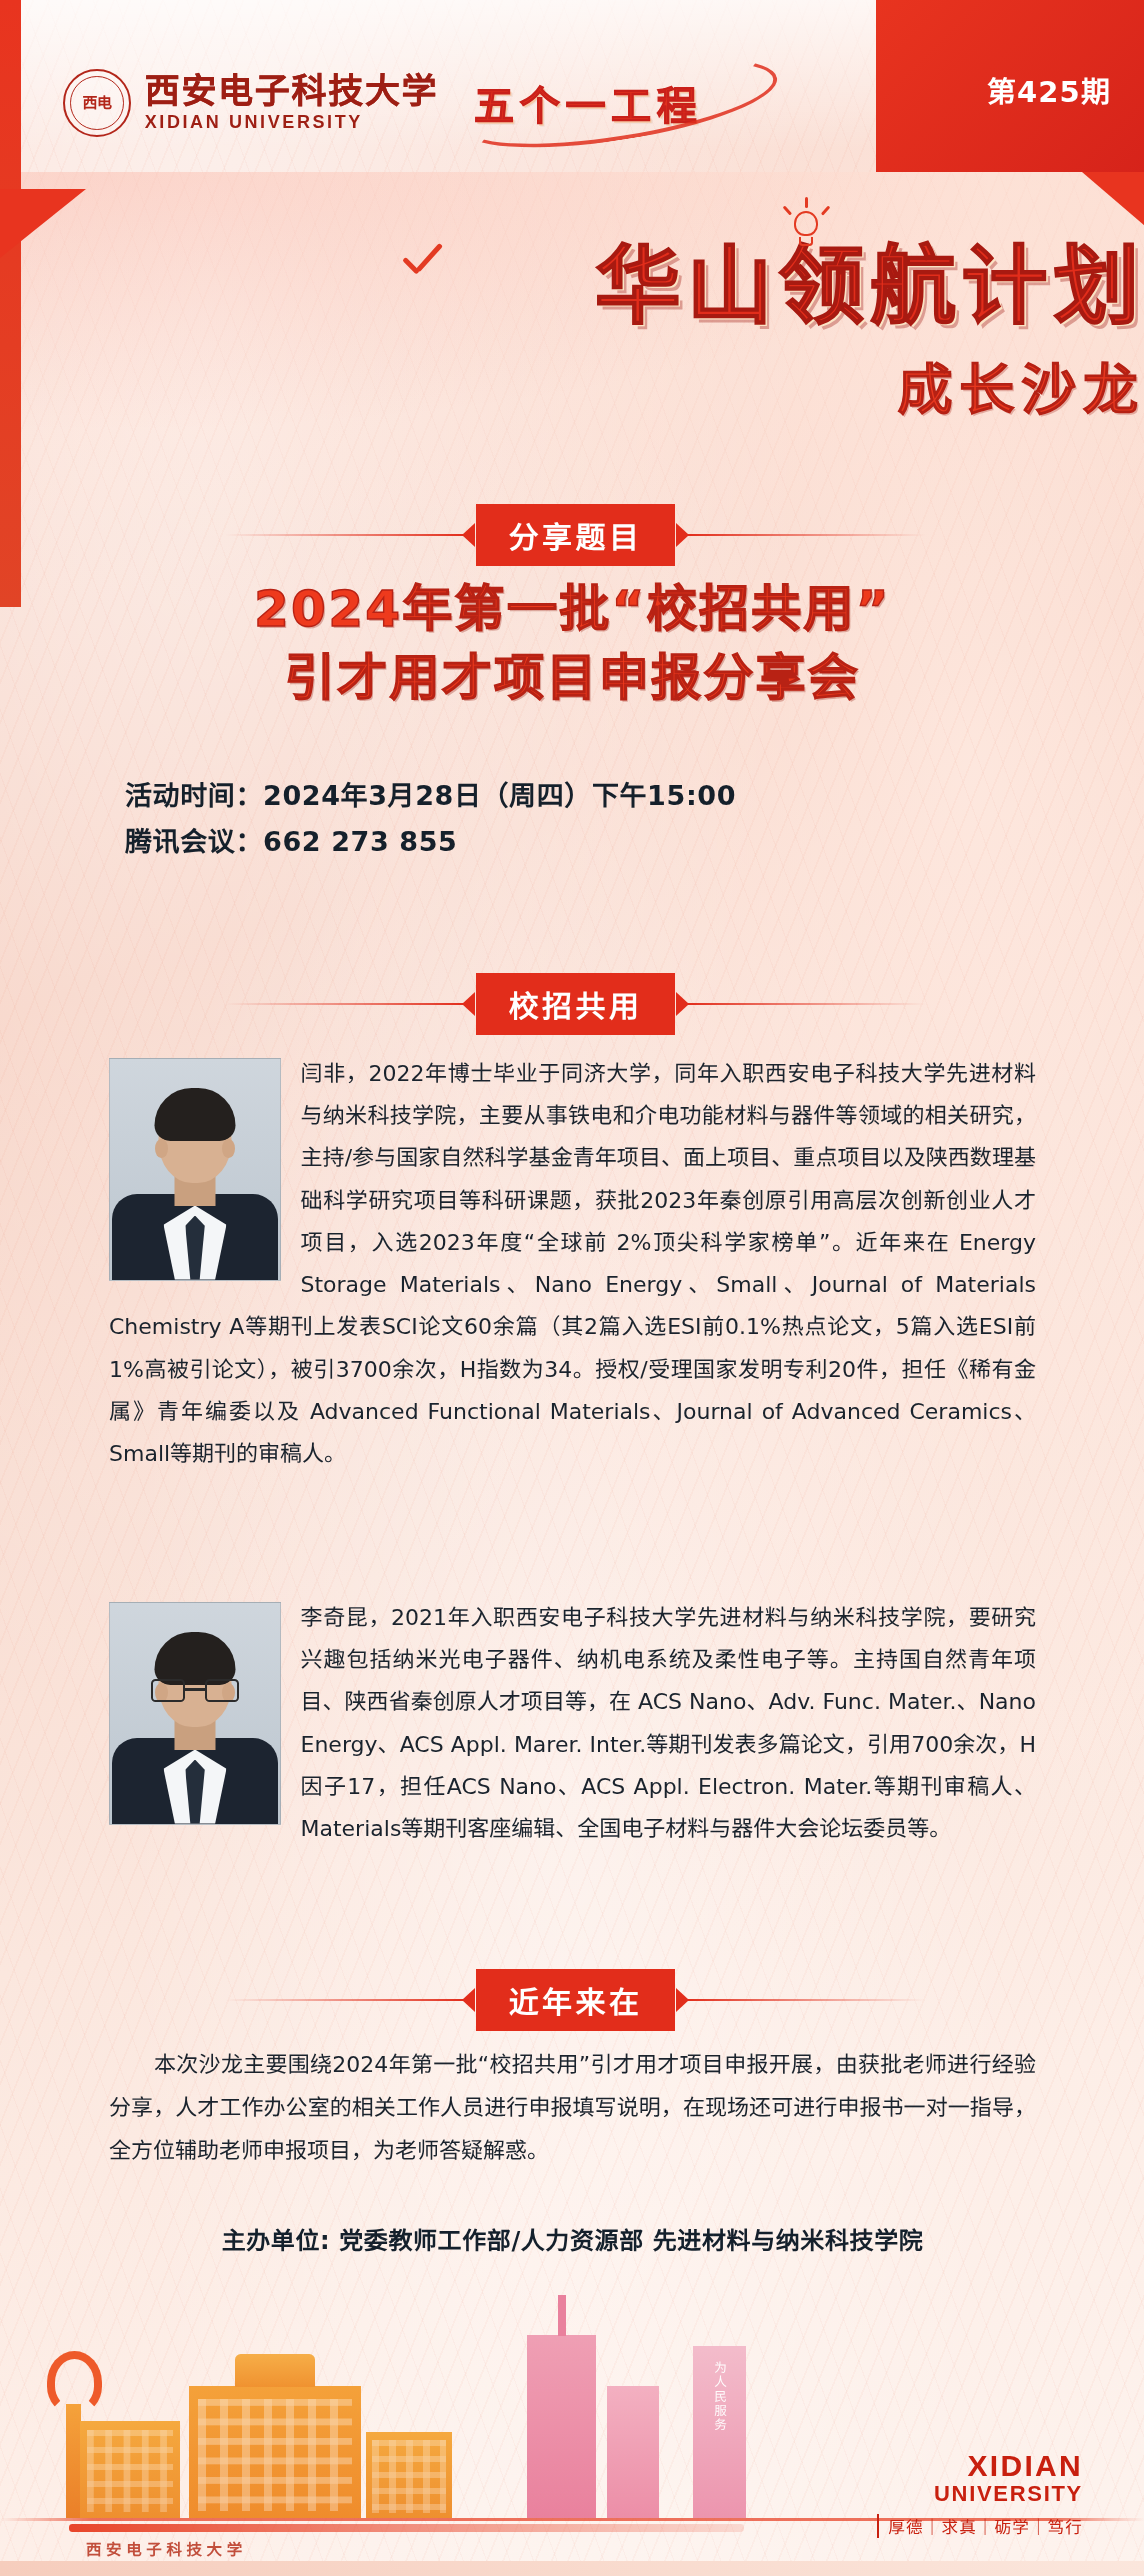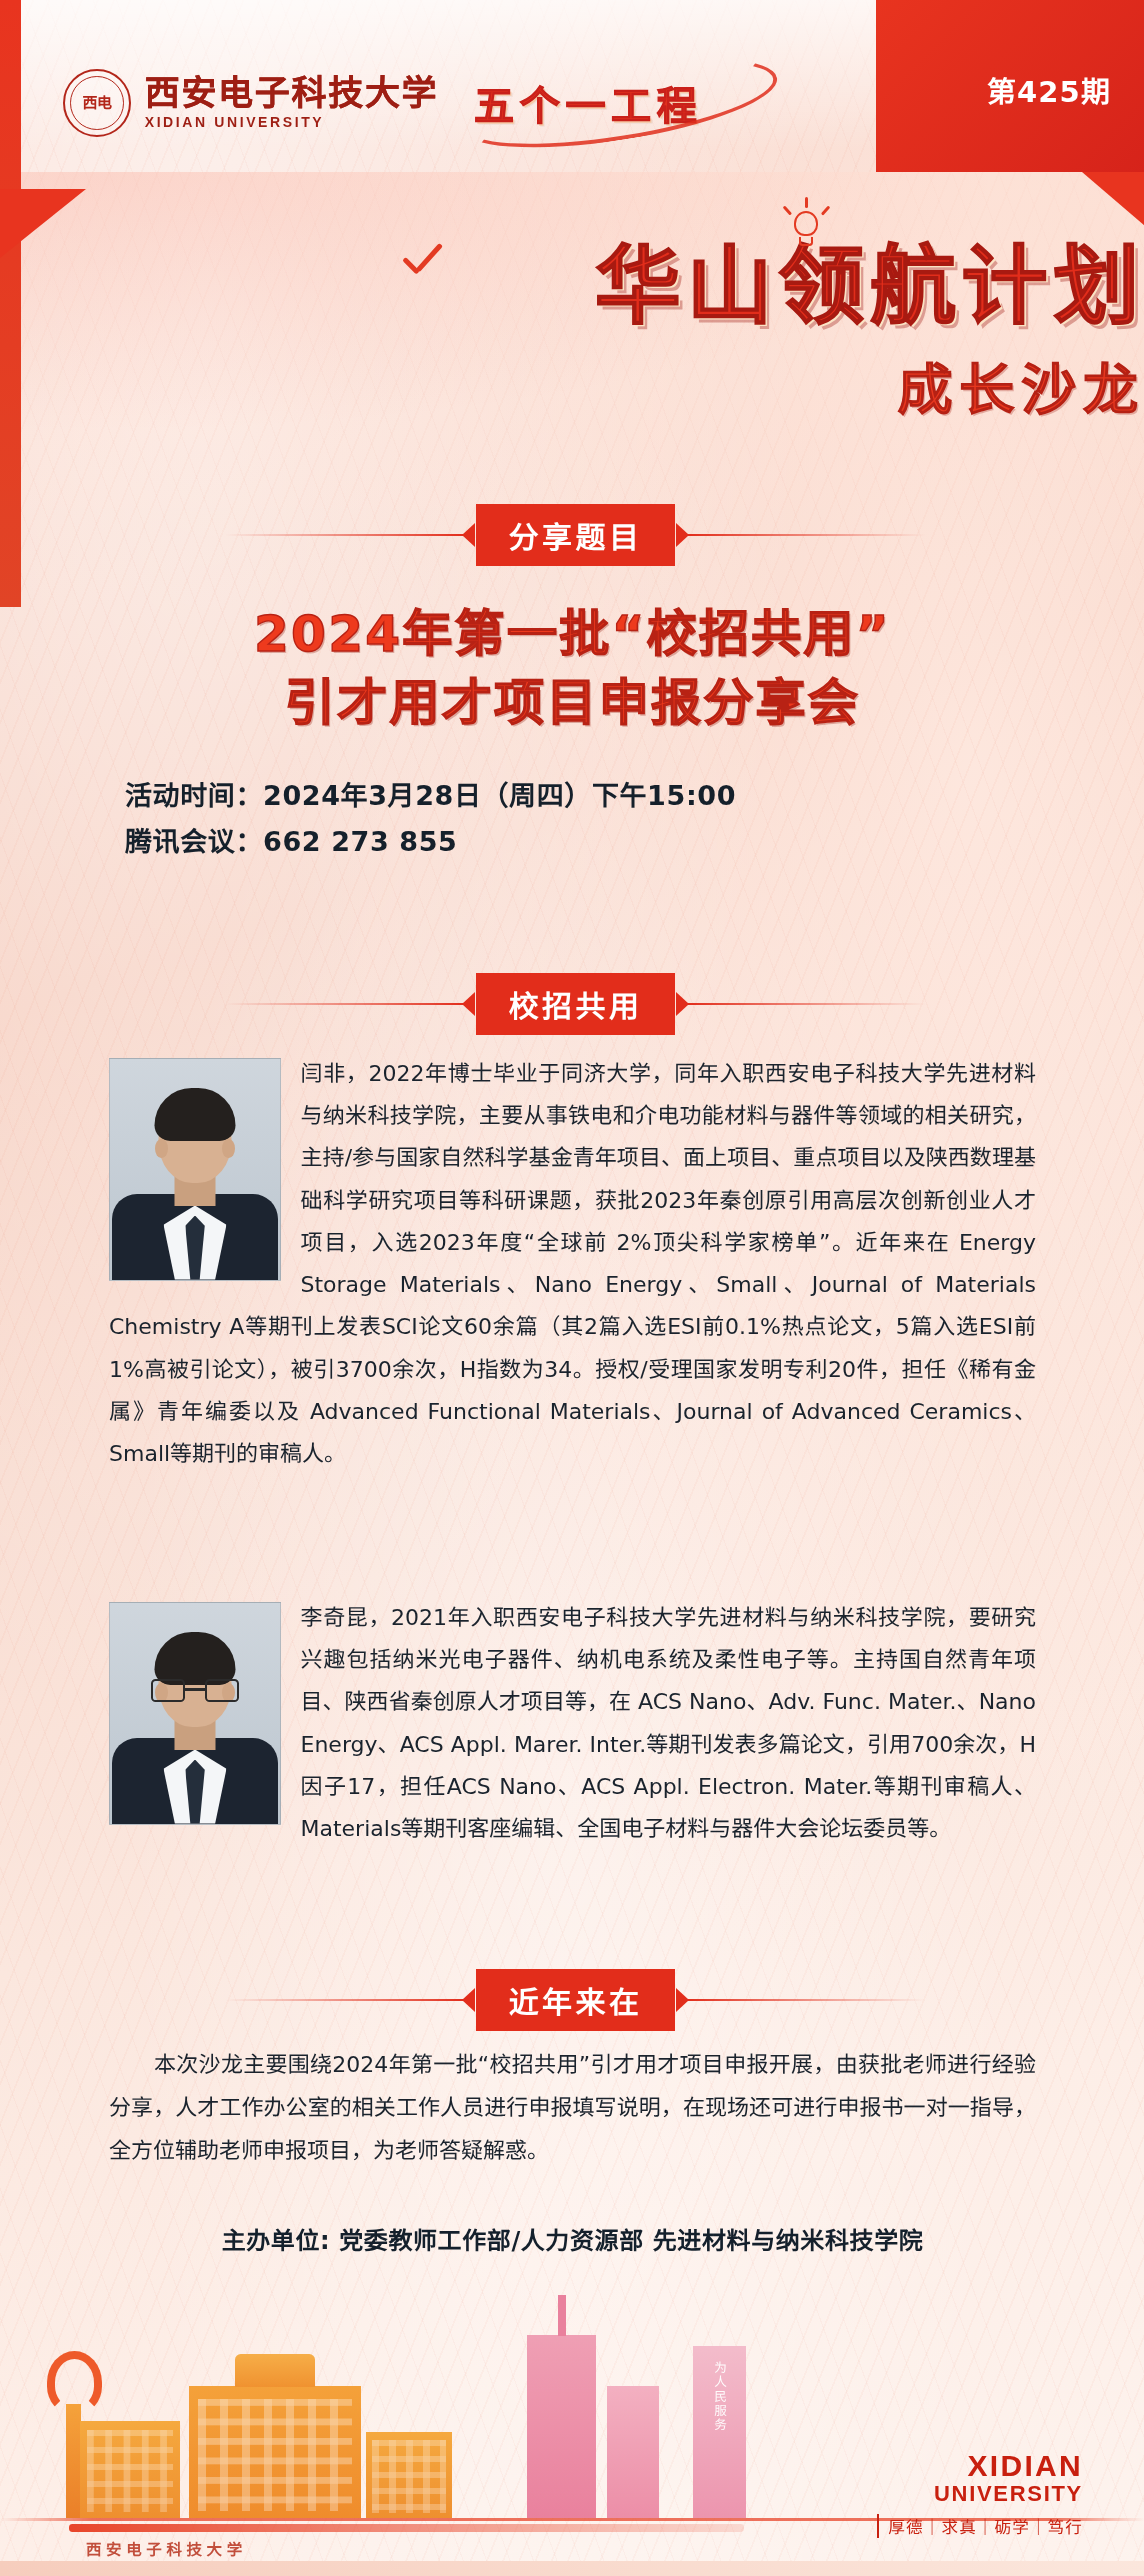--- a/index.html
+++ b/index.html
@@ -122,21 +122,21 @@
   .univ-names { line-height: 1.08; }
   .univ-cn {
     font-size: 35px;
     font-weight: bold;
     color: #9e1f14;
     letter-spacing: 1.7px;
     font-family: "DejaVu Sans", "Liberation Sans", sans-serif;
     -webkit-text-stroke: 0.3px #9e1f14;
   }
   .univ-en {
-    font-size: 14px;
+    font-size: 18px;
     font-weight: bold;
     color: #9e1f14;
     letter-spacing: 2.6px;
     margin-top: 2.3px;
   }
   .wuge-logo {
     position: relative;
     display: flex;
     align-items: center;
     gap: 5.7px;
@@ -564,21 +564,21 @@
   <div class="ribbon-row" style="top: 504px;">
     <div class="ribbon-line"></div>
     <div class="ribbon">
       <span class="ribbon-tail-l"></span>
       <span>分享题目</span>
       <span class="ribbon-tail-r"></span>
     </div>
     <div class="ribbon-line right"></div>
   </div>
 
-  <div class="topic" style="top: 600px;">
+  <div class="topic" style="top: 575px;">
     <div class="topic-line">2024年第一批“校招共用”</div>
     <div class="topic-line">引才用才项目申报分享会</div>
   </div>
 
   <div class="info" style="top: 773px;">
     <div>活动时间：2024年3月28日（周四）下午15:00</div>
     <div>腾讯会议：662 273 855</div>
   </div>
 
   <div class="ribbon-row" style="top: 973px;">

